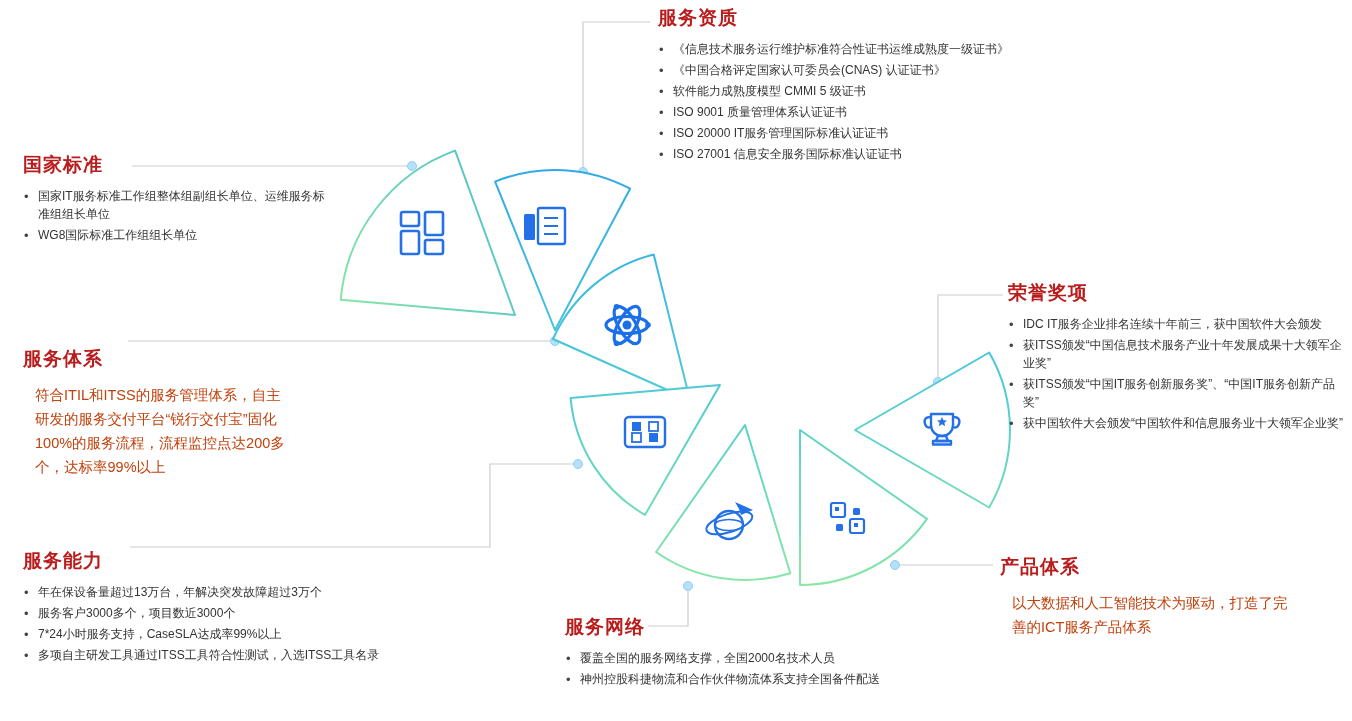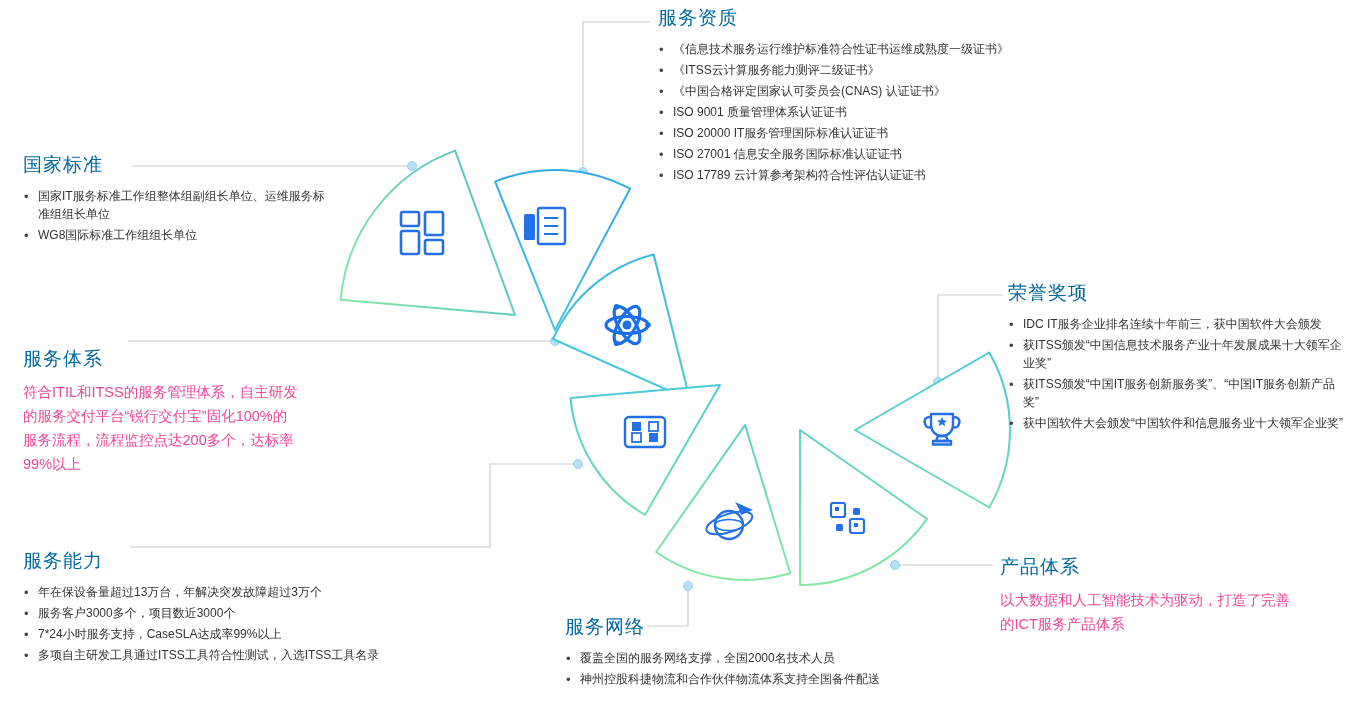--- a/index.html
+++ b/index.html
@@ -3,31 +3,31 @@
 <meta charset="utf-8">
 <style>
   html,body{margin:0;padding:0;background:#fff;}
   .canvas{
     position:relative;width:1352px;height:721px;background:#ffffff;overflow:hidden;
     font-family:"Liberation Sans","DejaVu Sans",sans-serif;
   }
   .graphic{position:absolute;left:0;top:0;}
   section.txt{position:absolute;}
   section.txt h3{
-    margin:0 0 9px 0;font-size:19px;font-weight:normal;color:#0369a1;letter-spacing:1px;
+    margin:0 0 9px 0;font-size:19px;font-weight:bold;color:#b91c1c;letter-spacing:1px;
   }
   section.txt ul{margin:0;padding:0;list-style:none;}
   section.txt li{
     position:relative;padding-left:15px;margin-bottom:3px;
     font-size:12px;line-height:1.5;color:#333333;
   }
   section.txt li::before{
     content:"•";position:absolute;left:1px;top:0;color:#444;font-size:13px;
   }
-  section.txt p{margin:0;font-size:14.5px;line-height:1.65;color:#ec4899;}
+  section.txt p{margin:12px;font-size:14.5px;line-height:1.65;color:#c2410c;}
   .sec-national{left:23px;top:152px;width:312px;}
   .sec-qual{left:658px;top:5px;width:510px;}
   .sec-honors{left:1008px;top:280px;width:335px;}
   .sec-system{left:23px;top:346px;width:276px;}
   .sec-capability{left:23px;top:548px;width:500px;}
   .sec-network{left:565px;top:614px;width:440px;}
   .sec-product{left:1000px;top:554px;width:300px;}
 </style>
 </head>
 <body>
@@ -141,26 +141,25 @@
     <ul>
       <li>国家IT服务标准工作组整体组副组长单位、运维服务标准组组长单位</li>
       <li>WG8国际标准工作组组长单位</li>
     </ul>
   </section>
 
   <section class="txt sec-qual">
     <h3>服务资质</h3>
     <ul>
       <li>《信息技术服务运行维护标准符合性证书运维成熟度一级证书》</li>
-      <li>《ITSS云计算服务能力测评二级证书》</li>
       <li>《中国合格评定国家认可委员会(CNAS) 认证证书》</li>
+      <li>软件能力成熟度模型 CMMI 5 级证书</li>
       <li>ISO 9001 质量管理体系认证证书</li>
       <li>ISO 20000 IT服务管理国际标准认证证书</li>
       <li>ISO 27001 信息安全服务国际标准认证证书</li>
-      <li>ISO 17789 云计算参考架构符合性评估认证证书</li>
     </ul>
   </section>
 
   <section class="txt sec-honors">
     <h3>荣誉奖项</h3>
     <ul>
       <li>IDC IT服务企业排名连续十年前三，获中国软件大会颁发</li>
       <li>获ITSS颁发“中国信息技术服务产业十年发展成果十大领军企业奖”</li>
       <li>获ITSS颁发“中国IT服务创新服务奖”、“中国IT服务创新产品奖”</li>
       <li>获中国软件大会颁发“中国软件和信息服务业十大领军企业奖”</li>

